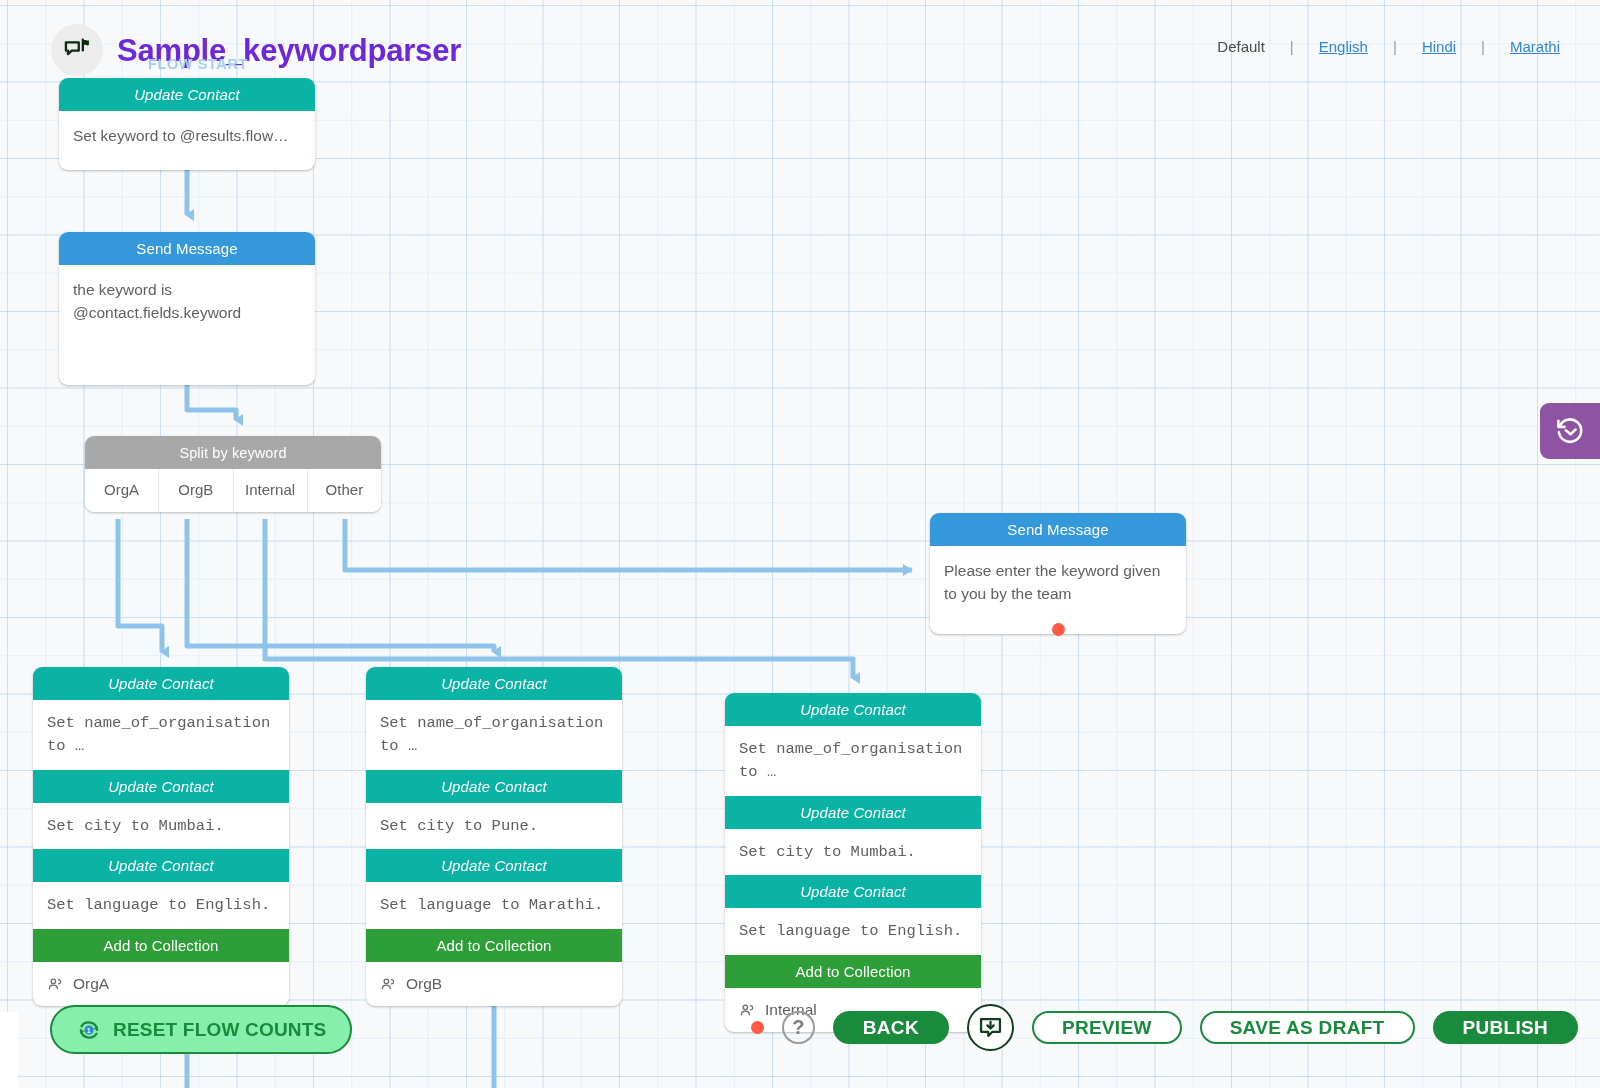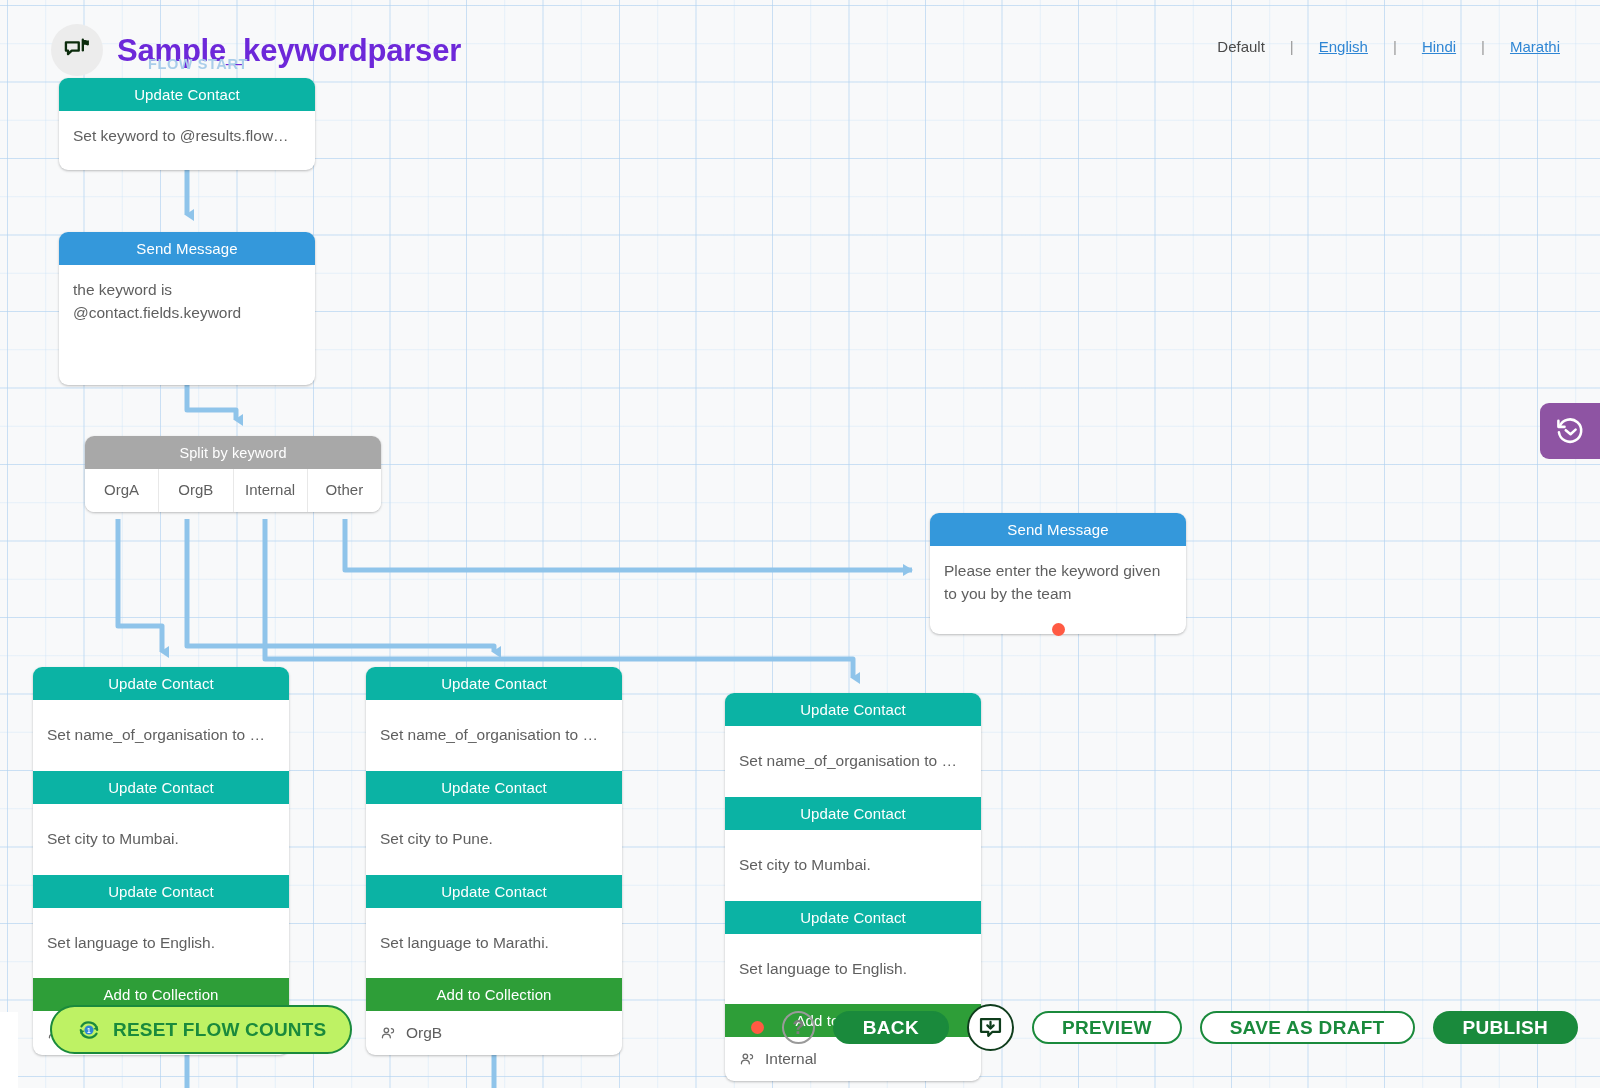--- a/index.html
+++ b/index.html
@@ -48,29 +48,29 @@
     position:absolute;
     background:#ffffff;
     border-radius:9px;
     box-shadow:0 1px 3px rgba(0,0,0,.16), 0 1px 2px rgba(0,0,0,.10);
     overflow:hidden;
   }
   .node-hdr {
     height:33px; display:flex; align-items:center; justify-content:center;
     color:#fff; font-size:15px; font-weight:400; letter-spacing:.1px;
   }
-  .hdr-teal  { background:#0bb3a4; }
+  .hdr-teal  { background:#0bb3a4;font-style:italic; }
   .hdr-blue  { background:#3498db; }
   .hdr-green { background:#2e9e38; }
   .hdr-grey  { background:#a8a8a8; font-size:14.5px; }
   .node-body {
     padding:14px 14px 22px 14px;
     font-size:15.5px; color:#5f5f5f; line-height:1.47;
   }
-  .node-body.tight { padding:24px 14px; }
+  .node-body.tight { padding:12px 14px;font-family:Liberation Mono, monospace; }
   .flow-start {
     position:absolute; font-size:14.5px; font-weight:700; letter-spacing:.6px;
     color:#a9cdea;
   }
   .collection-row {
     display:flex; align-items:center; gap:9px;
     padding:13px 14px; font-size:15.5px; color:#5f5f5f;
   }
   .split-tabs { display:flex; background:#fff; }
   .split-tab {
@@ -88,21 +88,21 @@
   .history-tab {
     position:absolute; right:0; top:403px; width:60px; height:56px;
     background:#8e54a3; border-radius:9px 0 0 9px;
     display:flex; align-items:center; justify-content:center; cursor:pointer;
   }
 
   
   .reset-btn {
     position:absolute; left:50px; top:1005px; height:49px;
     display:flex; align-items:center; gap:11px; padding:0 24px;
-    background:#bef264; border:2px solid #1a8a3c; border-radius:26px;
+    background:#86efac; border:2px solid #1a8a3c; border-radius:26px;
     color:#1a8a3c; font-size:19px; font-weight:700; letter-spacing:.2px;
     cursor:pointer; white-space:nowrap;
   }
   .bottom-right {
     position:absolute; right:22px; top:1004px;
     display:flex; align-items:center; gap:18px;
   }
   .pill {
     height:33px; border-radius:25px; display:flex; align-items:center;
     justify-content:center; padding:0 28px; font-size:19px; font-weight:700;

